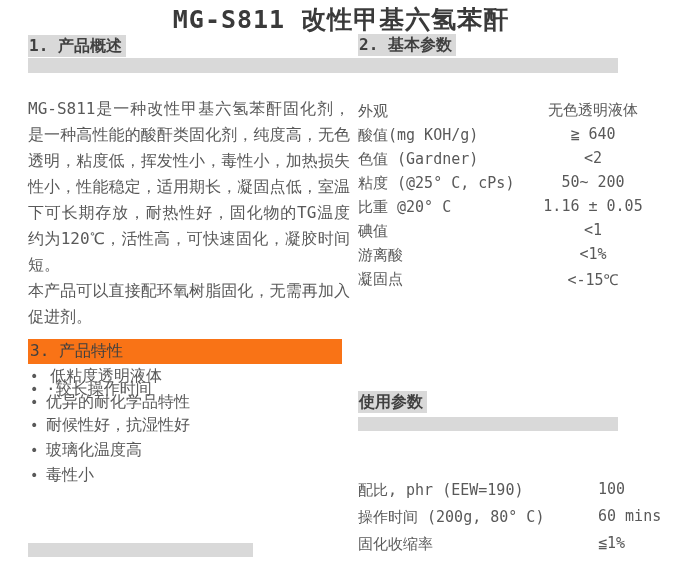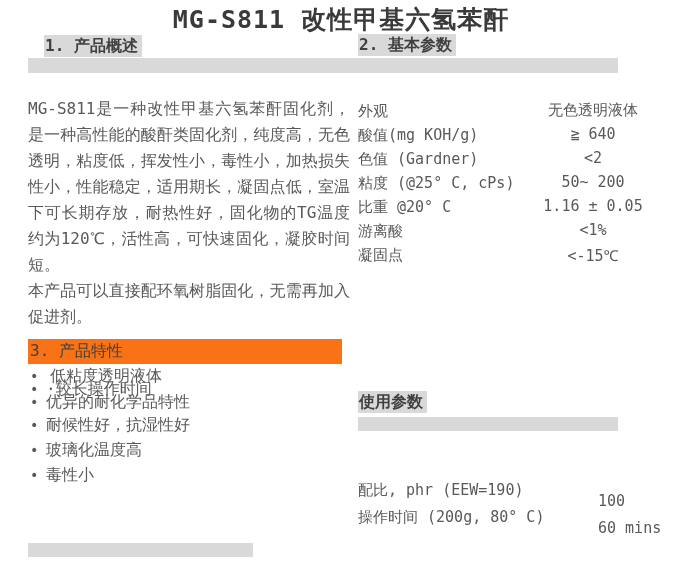--- a/index.html
+++ b/index.html
@@ -41,37 +41,37 @@
   .feat-line .dot { display:inline-block; width:16px; font-size:14px; }
   .f0 { top:4px;  }
   .f0 .txt { padding-left:4px; }
   .f1 { top:17px; }
   .f2 { top:30px; }
   .f3 { top:53px; }
   .f4 { top:78px; }
   .f5 { top:103px; }
 
   .sec4-head { left:28px; top:517px; }
-  .sec1-head { left:44px; top:36px; }
+  .sec1-head { left:28px; top:36px; }
   .sec2-head { left:358px; top:35px;border-radius:7px; }
   .usage-head { left:358px; top:392px; }
 
   .ptable { position:absolute; width:324px; }
   .basic-table { left:358px; top:101px; }
   .usage-table { left:358px; top:480px; }
   .prow { position:relative; white-space:nowrap; }
   .basic-table .prow { height:24px; }
   .usage-table .prow { height:27px; }
   .plabel { font-size:15px; color:#595959; }
   .basic-table .pvalue {
     position:absolute; left:140px; top:0; width:190px;
     text-align:center; font-size:15px; color:#595959;
   }
   .usage-table .pvalue {
-    position:absolute; left:240px; top:12px;
+    position:absolute; left:240px; top:0;
     text-align:left; font-size:15px; color:#595959;
   }
 </style>
 </head>
 <body>
 
 <div class="page">
 
   <h1 class="title">MG-S811 改性甲基六氢苯酐</h1>
 
@@ -103,20 +103,24 @@
       <span class="plabel">色值 (Gardner)</span>
       <span class="pvalue">&lt;2</span>
     </div>
     <div class="prow">
       <span class="plabel">粘度 (@25° C, cPs)</span>
       <span class="pvalue">50~ 200</span>
     </div>
     <div class="prow">
       <span class="plabel">比重 @20° C</span>
       <span class="pvalue">1.16 ± 0.05</span>
+    </div>
+    <div class="prow">
+      <span class="plabel">碘值</span>
+      <span class="pvalue">&lt;1</span>
     </div>
     <div class="prow">
       <span class="plabel">游离酸</span>
       <span class="pvalue">&lt;1%</span>
     </div>
     <div class="prow">
       <span class="plabel">凝固点</span>
       <span class="pvalue">&lt;-15℃</span>
     </div>
   </div>
@@ -155,15 +159,19 @@
 
   <div class="ptable usage-table">
     <div class="prow">
       <span class="plabel">配比, phr (EEW=190)</span>
       <span class="pvalue">100</span>
     </div>
     <div class="prow">
       <span class="plabel">操作时间 (200g, 80° C)</span>
       <span class="pvalue">60 mins</span>
     </div>
+    <div class="prow">
+      <span class="plabel">固化收缩率</span>
+      <span class="pvalue">≦1%</span>
+    </div>
   </div>
 
 </div>
 
 </body></html>

